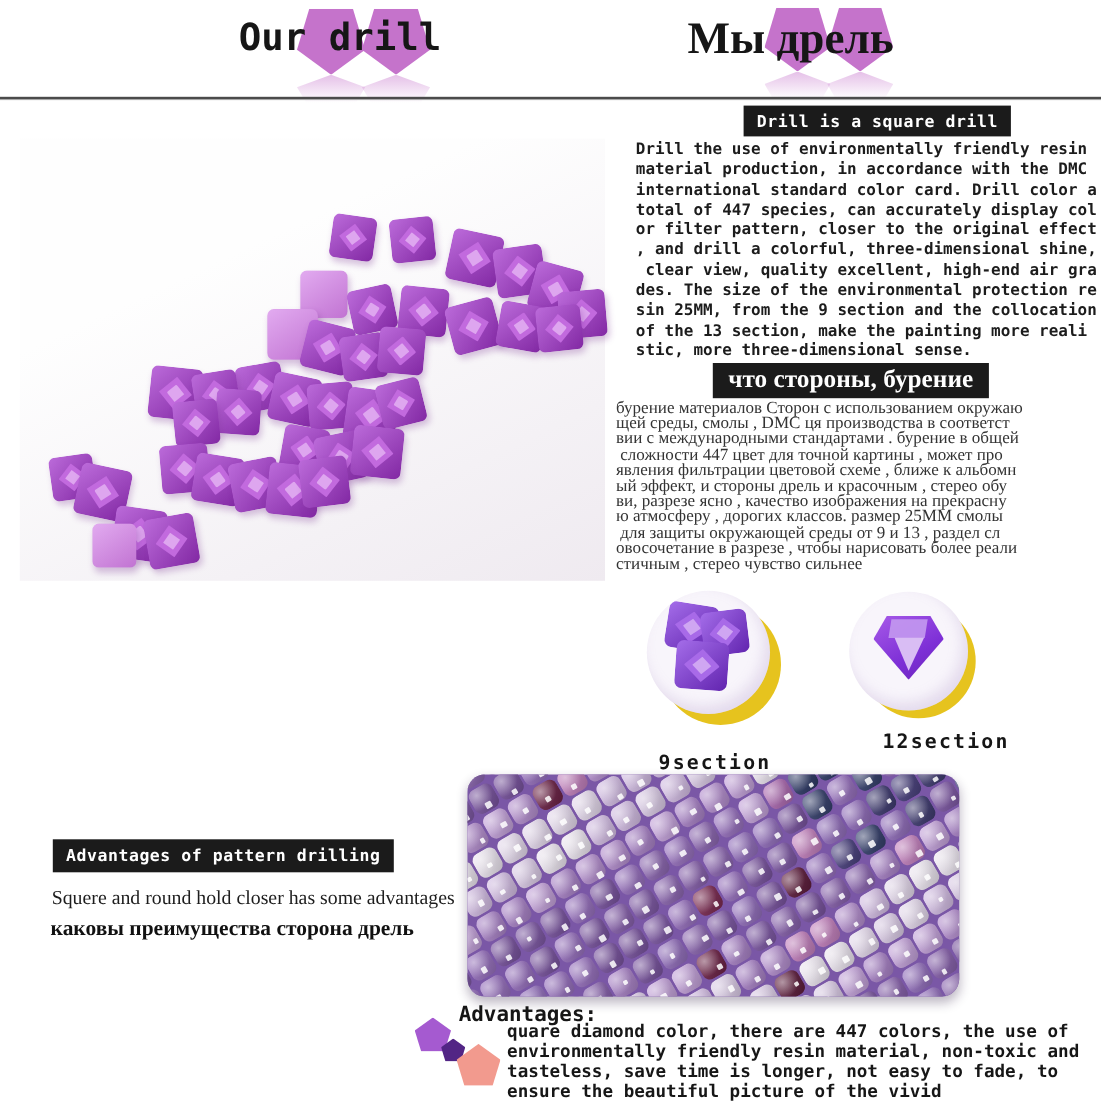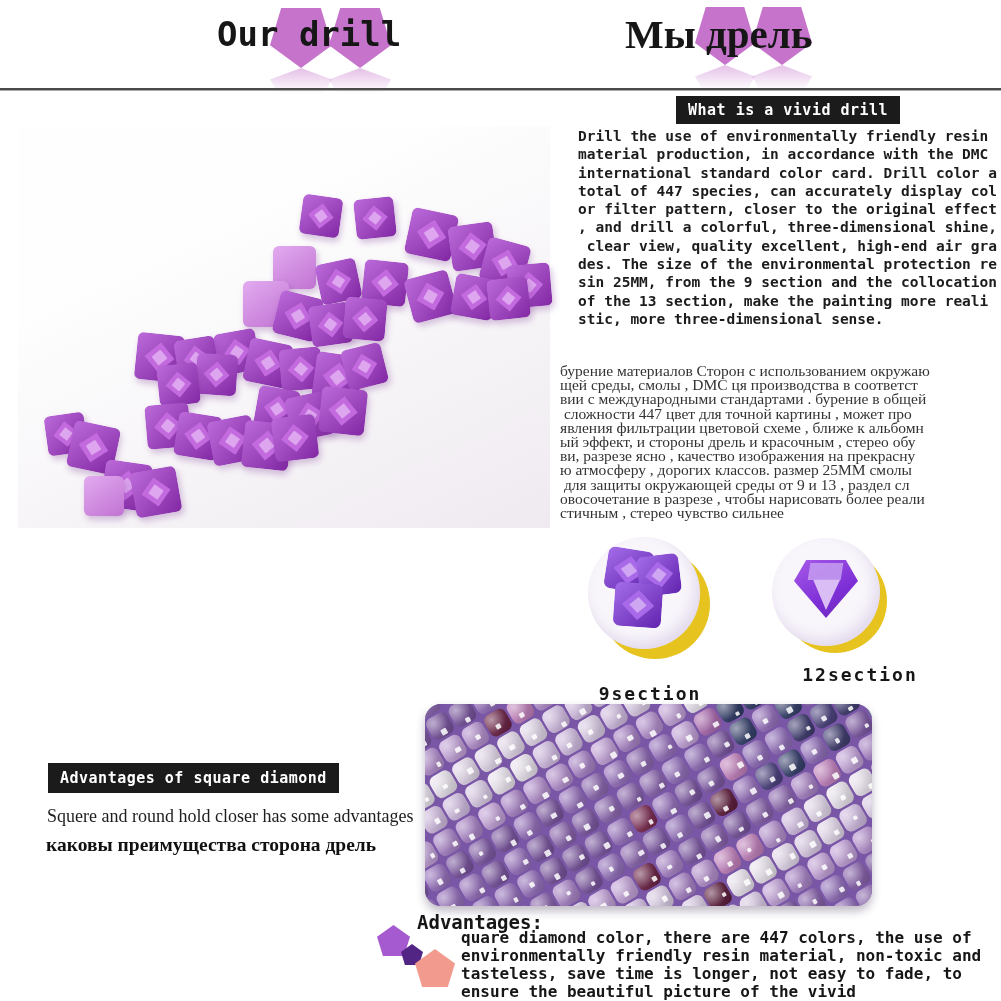--- a/index.html
+++ b/index.html
@@ -149,34 +149,37 @@
       <div class="gem" style="left:158px;top:288px;width:44px;height:44px;transform:rotate(9deg)"></div>
       <div class="gem" style="left:192px;top:292px;width:45px;height:45px;transform:rotate(-11deg)"></div>
       <div class="gem" style="left:225px;top:296px;width:47px;height:47px;transform:rotate(6deg)"></div>
       <div class="gem" style="left:255px;top:290px;width:44px;height:44px;transform:rotate(-7deg)"></div>
       <div class="gem" style="left:85px;top:336px;width:47px;height:47px;transform:rotate(8deg)"></div>
       <div class="gem" style="left:115px;top:343px;width:46px;height:46px;transform:rotate(-10deg)"></div>
       <div class="gem flat" style="left:66px;top:350px;width:40px;height:40px;transform:rotate(0deg)"></div>
     </div>
 
   <div class="headbox box1">
-    <span>What is a vivid drill</span>
+    <span>Drill is a square drill</span>
   </div>
   <div class="body-en">Drill the use of environmentally friendly resin
 material production, in accordance with the DMC
 international standard color card. Drill color a
 total of 447 species, can accurately display col
 or filter pattern, closer to the original effect
 , and drill a colorful, three-dimensional shine,
  clear view, quality excellent, high-end air gra
 des. The size of the environmental protection re
 sin 25MM, from the 9 section and the collocation
 of the 13 section, make the painting more reali
 stic, more three-dimensional sense.</div>
 
+  <div class="headbox box2">
+    <span>что стороны, бурение</span>
+  </div>
   <div class="body-ru">бурение материалов Сторон с использованием окружаю
 щей среды, смолы , DMC ця производства в соответст
 вии с международными стандартами . бурение в общей
  сложности 447 цвет для точной картины , может про
 явления фильтрации цветовой схеме , ближе к альбомн
 ый эффект, и стороны дрель и красочным , стерео обу
 ви, разрезе ясно , качество изображения на прекрасну
 ю атмосферу , дорогих классов. размер 25ММ смолы
  для защиты окружающей среды от 9 и 13 , раздел сл
 овосочетание в разрезе , чтобы нарисовать более реали
@@ -192,21 +195,21 @@
   <div class="wcircle" style="left:772px;top:538px;width:108px;height:108px">
     <span class="dgem" style="left:22px;top:22px;width:64px;height:58px">
       <span class="dtable"></span>
       <span class="dtri"></span>
     </span>
   </div>
   <div class="seclabel" style="left:588px;top:683px;width:124px">9section</div>
   <div class="seclabel" style="left:790px;top:664px;width:140px">12section</div>
 
   <div class="headbox box3">
-    <span>Advantages of square diamond</span>
+    <span>Advantages of pattern drilling</span>
   </div>
   <div class="adv-en">Squere and round hold closer has some advantages</div>
   <div class="adv-ru">каковы преимущества сторона дрель</div>
 
   <div class="mosaic">
     <div class="mgrid" id="mosaic-grid">
         <div class="mcell" style="left:182px;top:52px;width:24px;height:24px;background-color:#8f68b5">
           <i style="left:44.521788991987705%;top:48.90467120334506%;width:5.5px;height:5.5px"></i>
         </div>
         <div class="mcell" style="left:208px;top:52px;width:24px;height:24px;background-color:#9570c0"></div>

